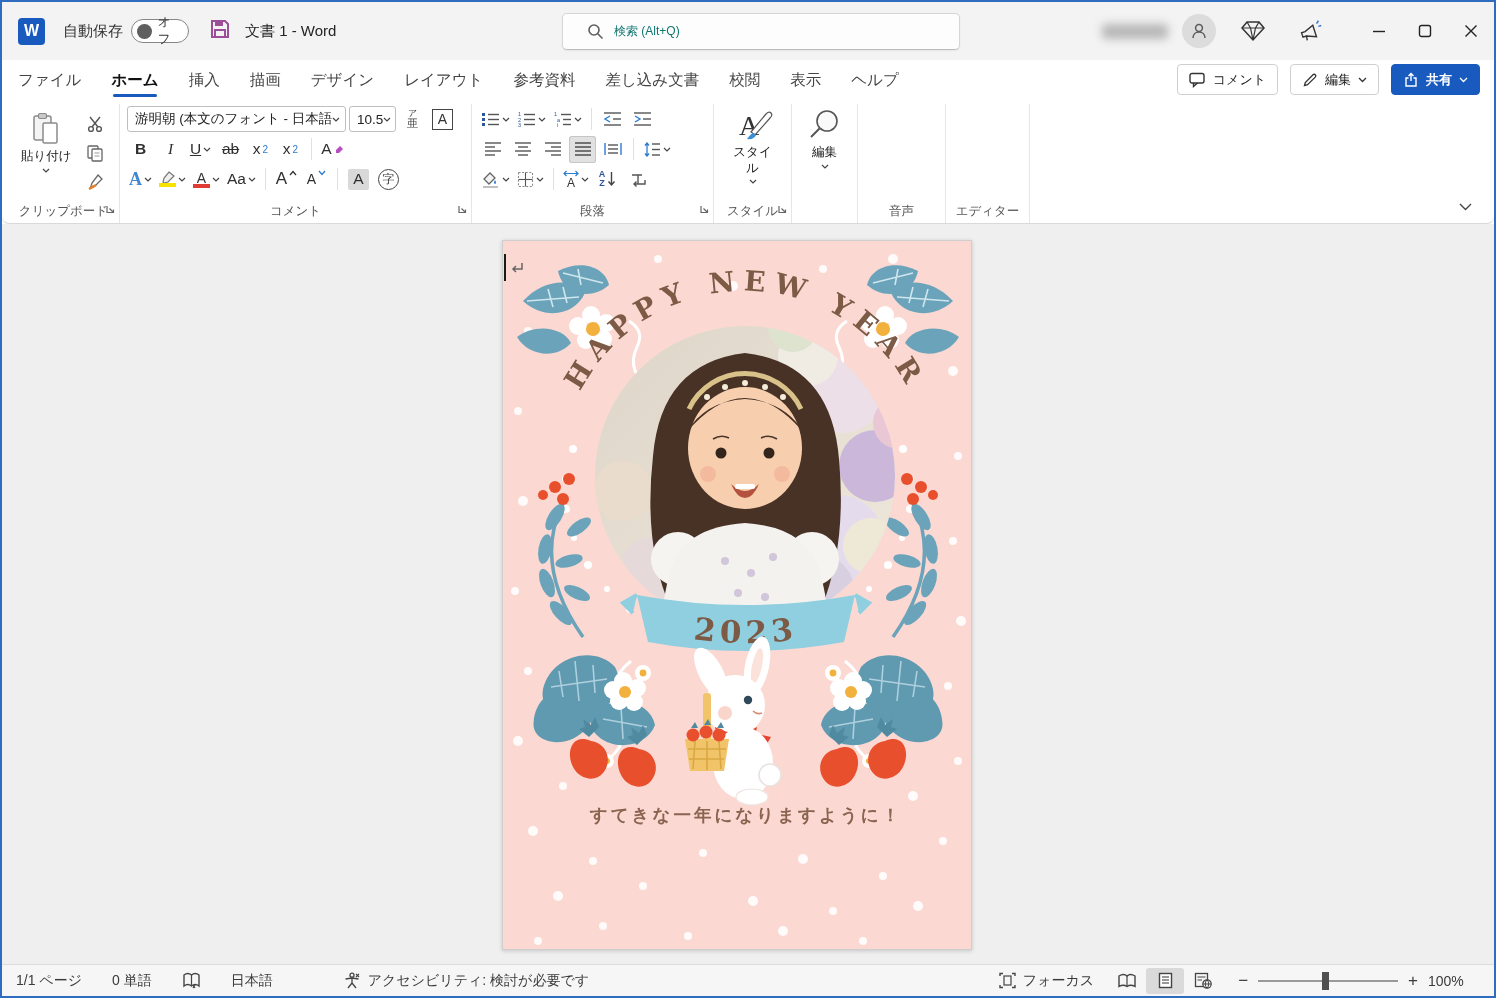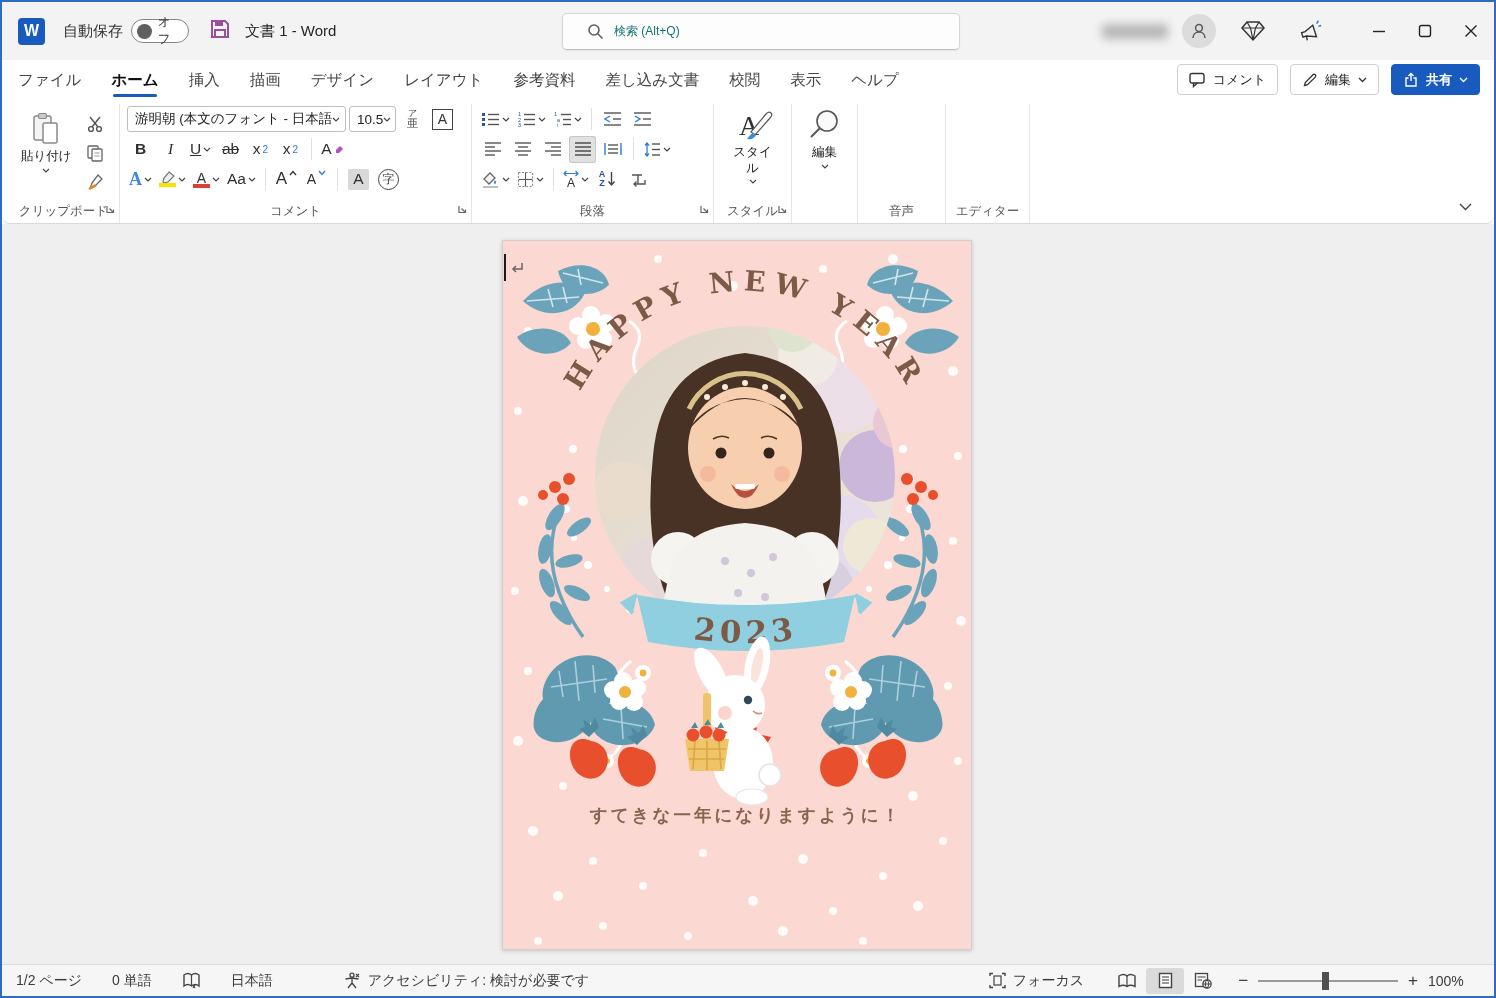--- a/index.html
+++ b/index.html
@@ -957,21 +957,21 @@
 
       <div class="caret"></div>
       <svg class="pmark" width="16" height="14" viewBox="0 0 16 14">
           <path d="M13 2 v6 H4 M7 5 L4 8 l3 3" fill="none" stroke="#666" stroke-width="1.5"></path>
         </svg>
     </div>
   </div>
 
   <div class="statusbar">
     <span class="sb-item">
-        <span>1/2 ページ</span>
+        <span>1/1 ページ</span>
       </span>
     <span class="sb-item">
         <span>0 単語</span>
       </span>
     <span class="sb-item">
       <svg width="19" height="17" viewBox="0 0 19 17">
           <path d="M9.5 3 C7 1 4 1.5 2 3 V14 C4 12.5 7 12 9.5 14 C12 12 15 12.5 17 14 V3 C15 1.5 12 1 9.5 3 Z" fill="none" stroke="#444" stroke-width="1.4"></path>
           <line x1="9.5" y1="3" x2="9.5" y2="13" stroke="#444" stroke-width="1.2"></line>
           <path d="M11 16 l2 -3 M11 13 l2 3" stroke="#444" stroke-width="1.3"></path>
         </svg>
@@ -981,21 +981,21 @@
       </span>
     <span class="sb-item" style="margin-left:40px;">
       <svg width="18" height="17" viewBox="0 0 18 17">
           <circle cx="9" cy="3.2" r="2" fill="none" stroke="#444" stroke-width="1.3"></circle>
           <path d="M2.5 7 L9 6 L15.5 7 M9 6 V11 M9 11 L5 16 M9 11 L13 16" fill="none" stroke="#444" stroke-width="1.3"></path>
           <path d="M13 2 l3 3 M16 2 l-3 3" stroke="#444" stroke-width="1.1"></path>
         </svg>
       <span>アクセシビリティ: 検討が必要です</span>
     </span>
     <div class="sb-right">
-      <span class="sb-item" style="margin-right:24px;font-family:Liberation Serif, serif;">
+      <span class="sb-item" style="margin-right:14px;font-family:Liberation Serif, serif;">
         <svg width="17" height="17" viewBox="0 0 17 17">
             <g stroke="#444" stroke-width="1.4" fill="none">
               <path d="M1 4 V1.5 H4 M13 1.5 H16 V4 M16 13 V15.5 H13 M4 15.5 H1 V13"></path>
               <rect x="5" y="4" width="7" height="9" fill="none" stroke-width="1.2"></rect>
             </g>
           </svg>
         <span>フォーカス</span>
       </span>
       <span class="viewbtn">
         <svg width="20" height="16" viewBox="0 0 20 16">

